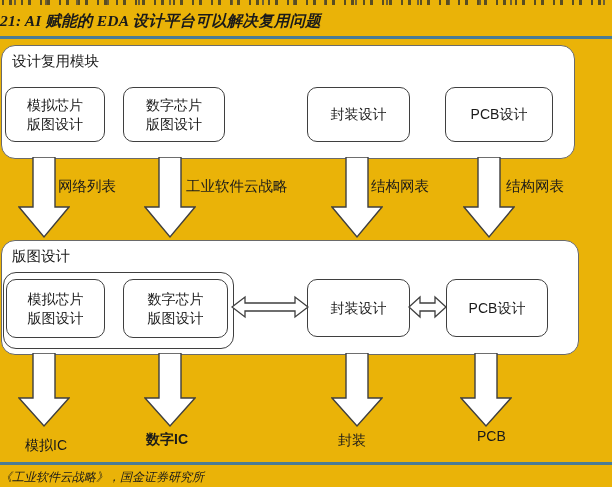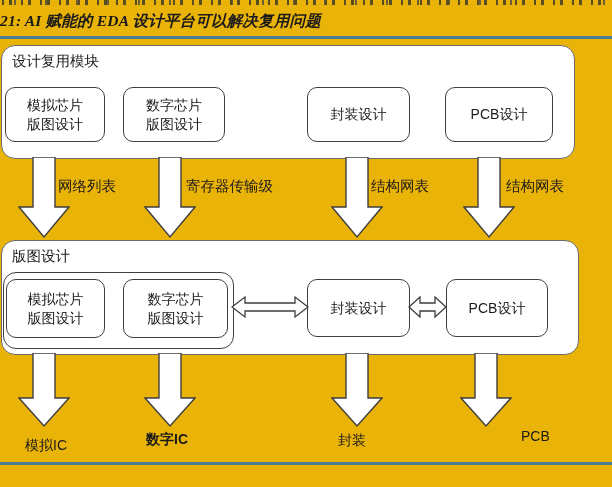--- a/index.html
+++ b/index.html
@@ -101,21 +101,21 @@
     <polygon points="15,0 37,0 37,50 51,50 26,80 1,50 15,50" fill="#ffffff" stroke="#3f3f3f" stroke-width="1.4"></polygon>
   </svg>
   <svg class="arrow" style="left:331px; top:157px;" width="52" height="82" viewBox="0 0 52 82">
     <polygon points="15,0 37,0 37,50 51,50 26,80 1,50 15,50" fill="#ffffff" stroke="#3f3f3f" stroke-width="1.4"></polygon>
   </svg>
   <svg class="arrow" style="left:463px; top:157px;" width="52" height="82" viewBox="0 0 52 82">
     <polygon points="15,0 37,0 37,50 51,50 26,80 1,50 15,50" fill="#ffffff" stroke="#3f3f3f" stroke-width="1.4"></polygon>
   </svg>
 
   <div class="flow-label" style="left:58px; top:177px;">网络列表</div>
-  <div class="flow-label" style="left:186px; top:177px;">寄存器传输级</div>
+  <div class="flow-label" style="left:186px; top:177px;">工业软件云战略</div>
   <div class="flow-label" style="left:371px; top:177px;">结构网表</div>
   <div class="flow-label" style="left:506px; top:177px;">结构网表</div>
 
   <div class="container-box" style="left:1px; top:240px; width:576px; height:113px;">
     <div class="container-label">版图设计</div>
 
     <div class="group-box" style="left:1px; top:31px; width:229px; height:75px;"></div>
 
     <div class="node" style="left:4px; top:38px; width:97px; height:57px;">
       <div>模拟芯片</div>
@@ -149,16 +149,17 @@
   <svg class="arrow" style="left:331px; top:353px;" width="52" height="75" viewBox="0 0 52 75">
     <polygon points="15,0 37,0 37,45 51,45 26,73 1,45 15,45" fill="#ffffff" stroke="#3f3f3f" stroke-width="1.4"></polygon>
   </svg>
   <svg class="arrow" style="left:460px; top:353px;" width="52" height="75" viewBox="0 0 52 75">
     <polygon points="15,0 37,0 37,45 51,45 26,73 1,45 15,45" fill="#ffffff" stroke="#3f3f3f" stroke-width="1.4"></polygon>
   </svg>
 
   <div class="out-label" style="left:25px; top:437px;">模拟IC</div>
   <div class="out-label" style="left:146px; top:431px;font-weight:bold;">数字IC</div>
   <div class="out-label" style="left:338px; top:432px;">封装</div>
-  <div class="out-label" style="left:477px; top:428px;margin-left:44px;">PCB</div>
+  <div class="out-label" style="left:477px; top:428px;">PCB</div>
 
+  <div class="source-note">《工业软件云战略》，国金证券研究所</div>
 
 </div>
 
 </body></html>

